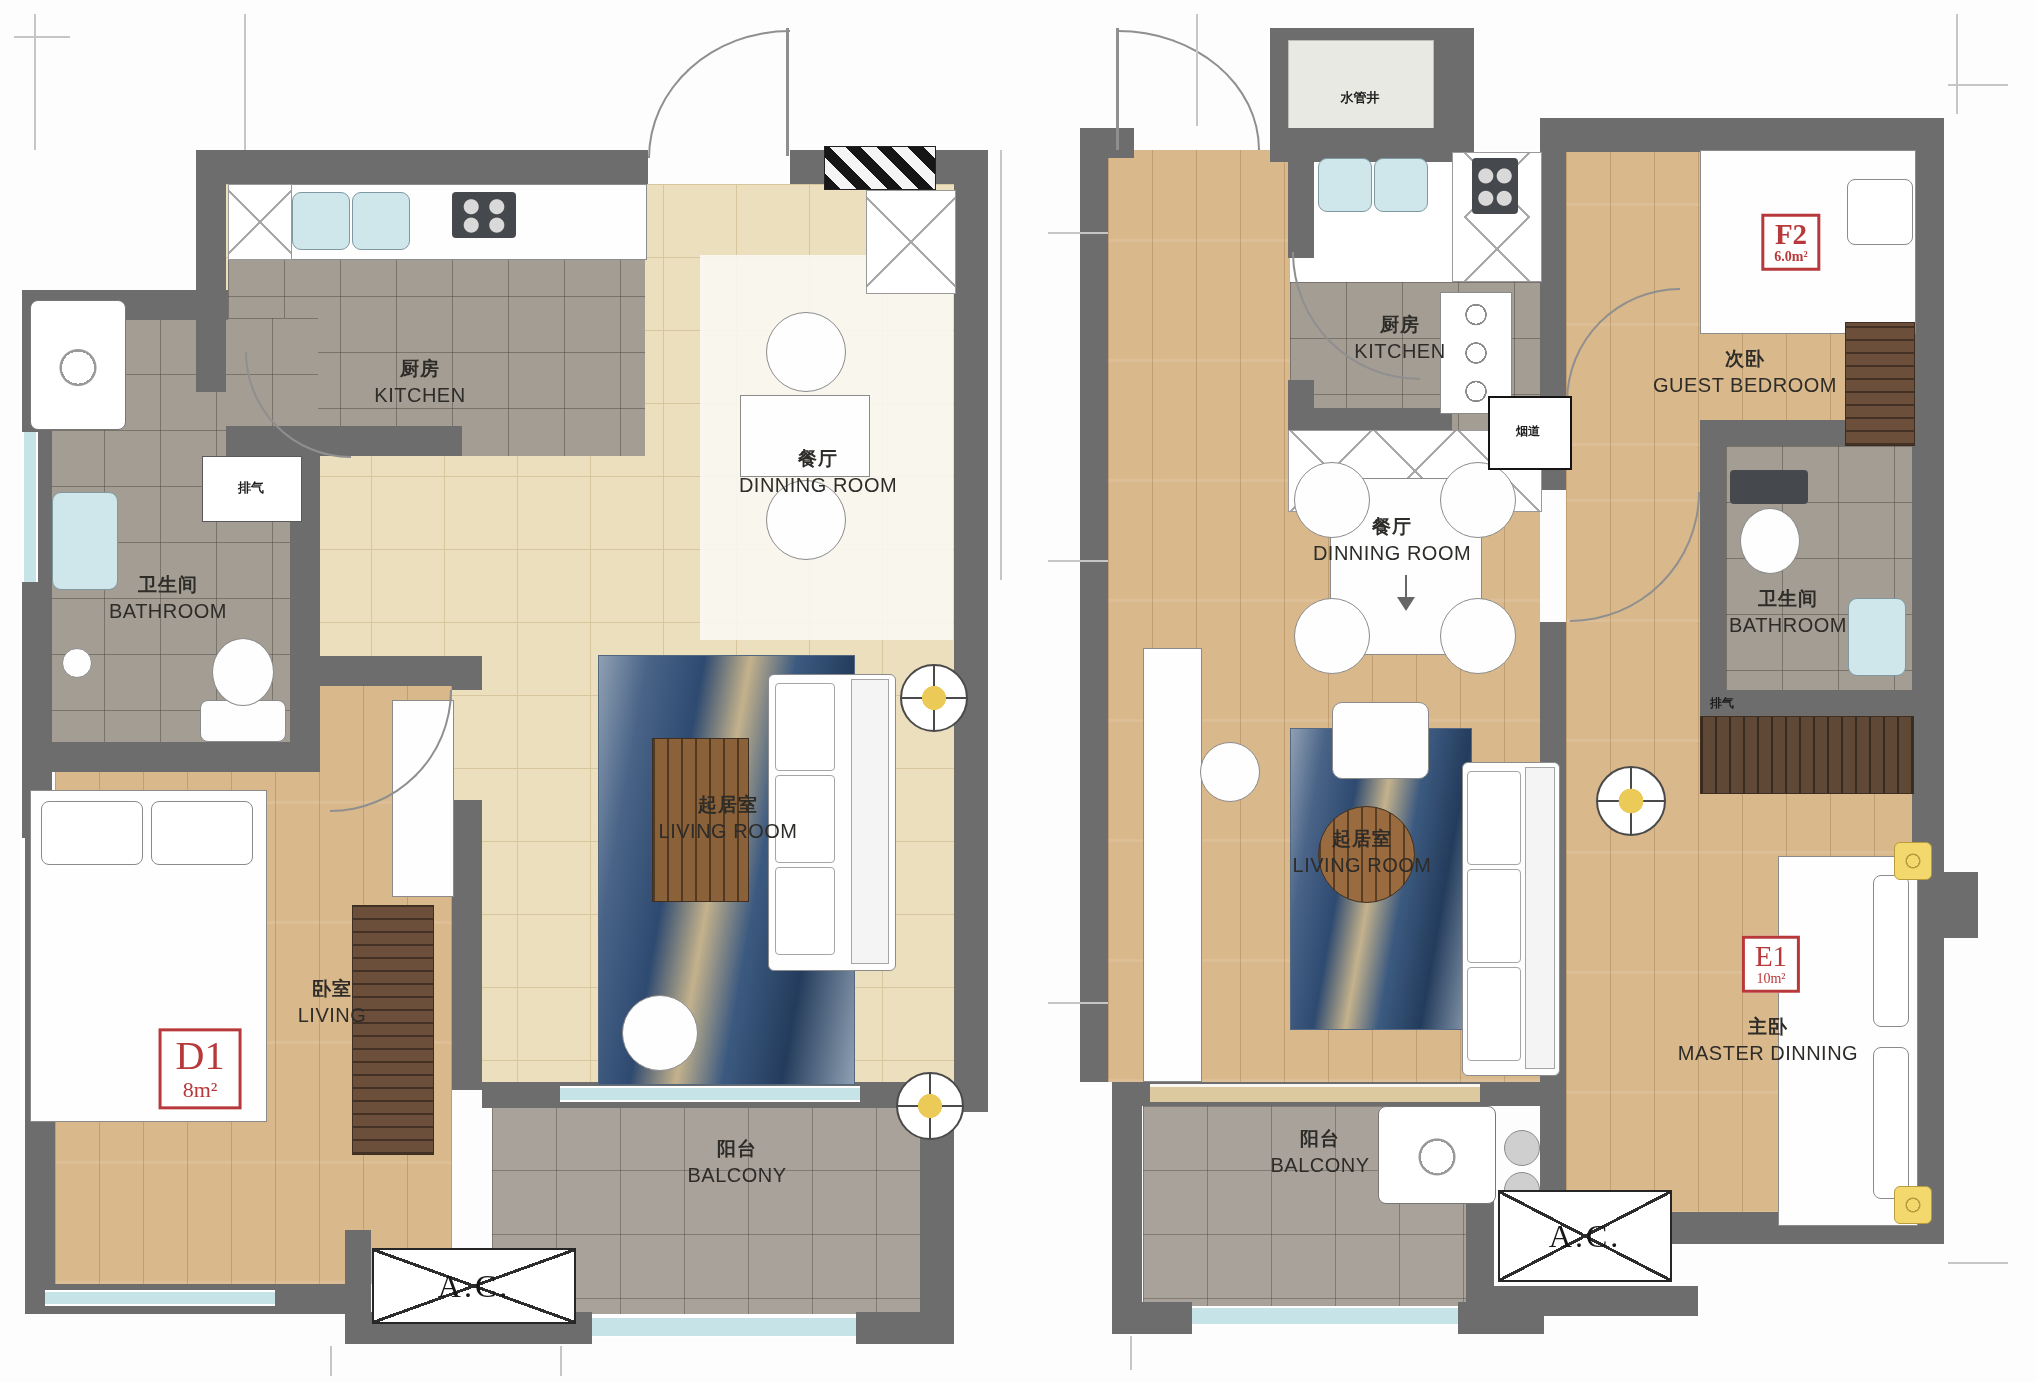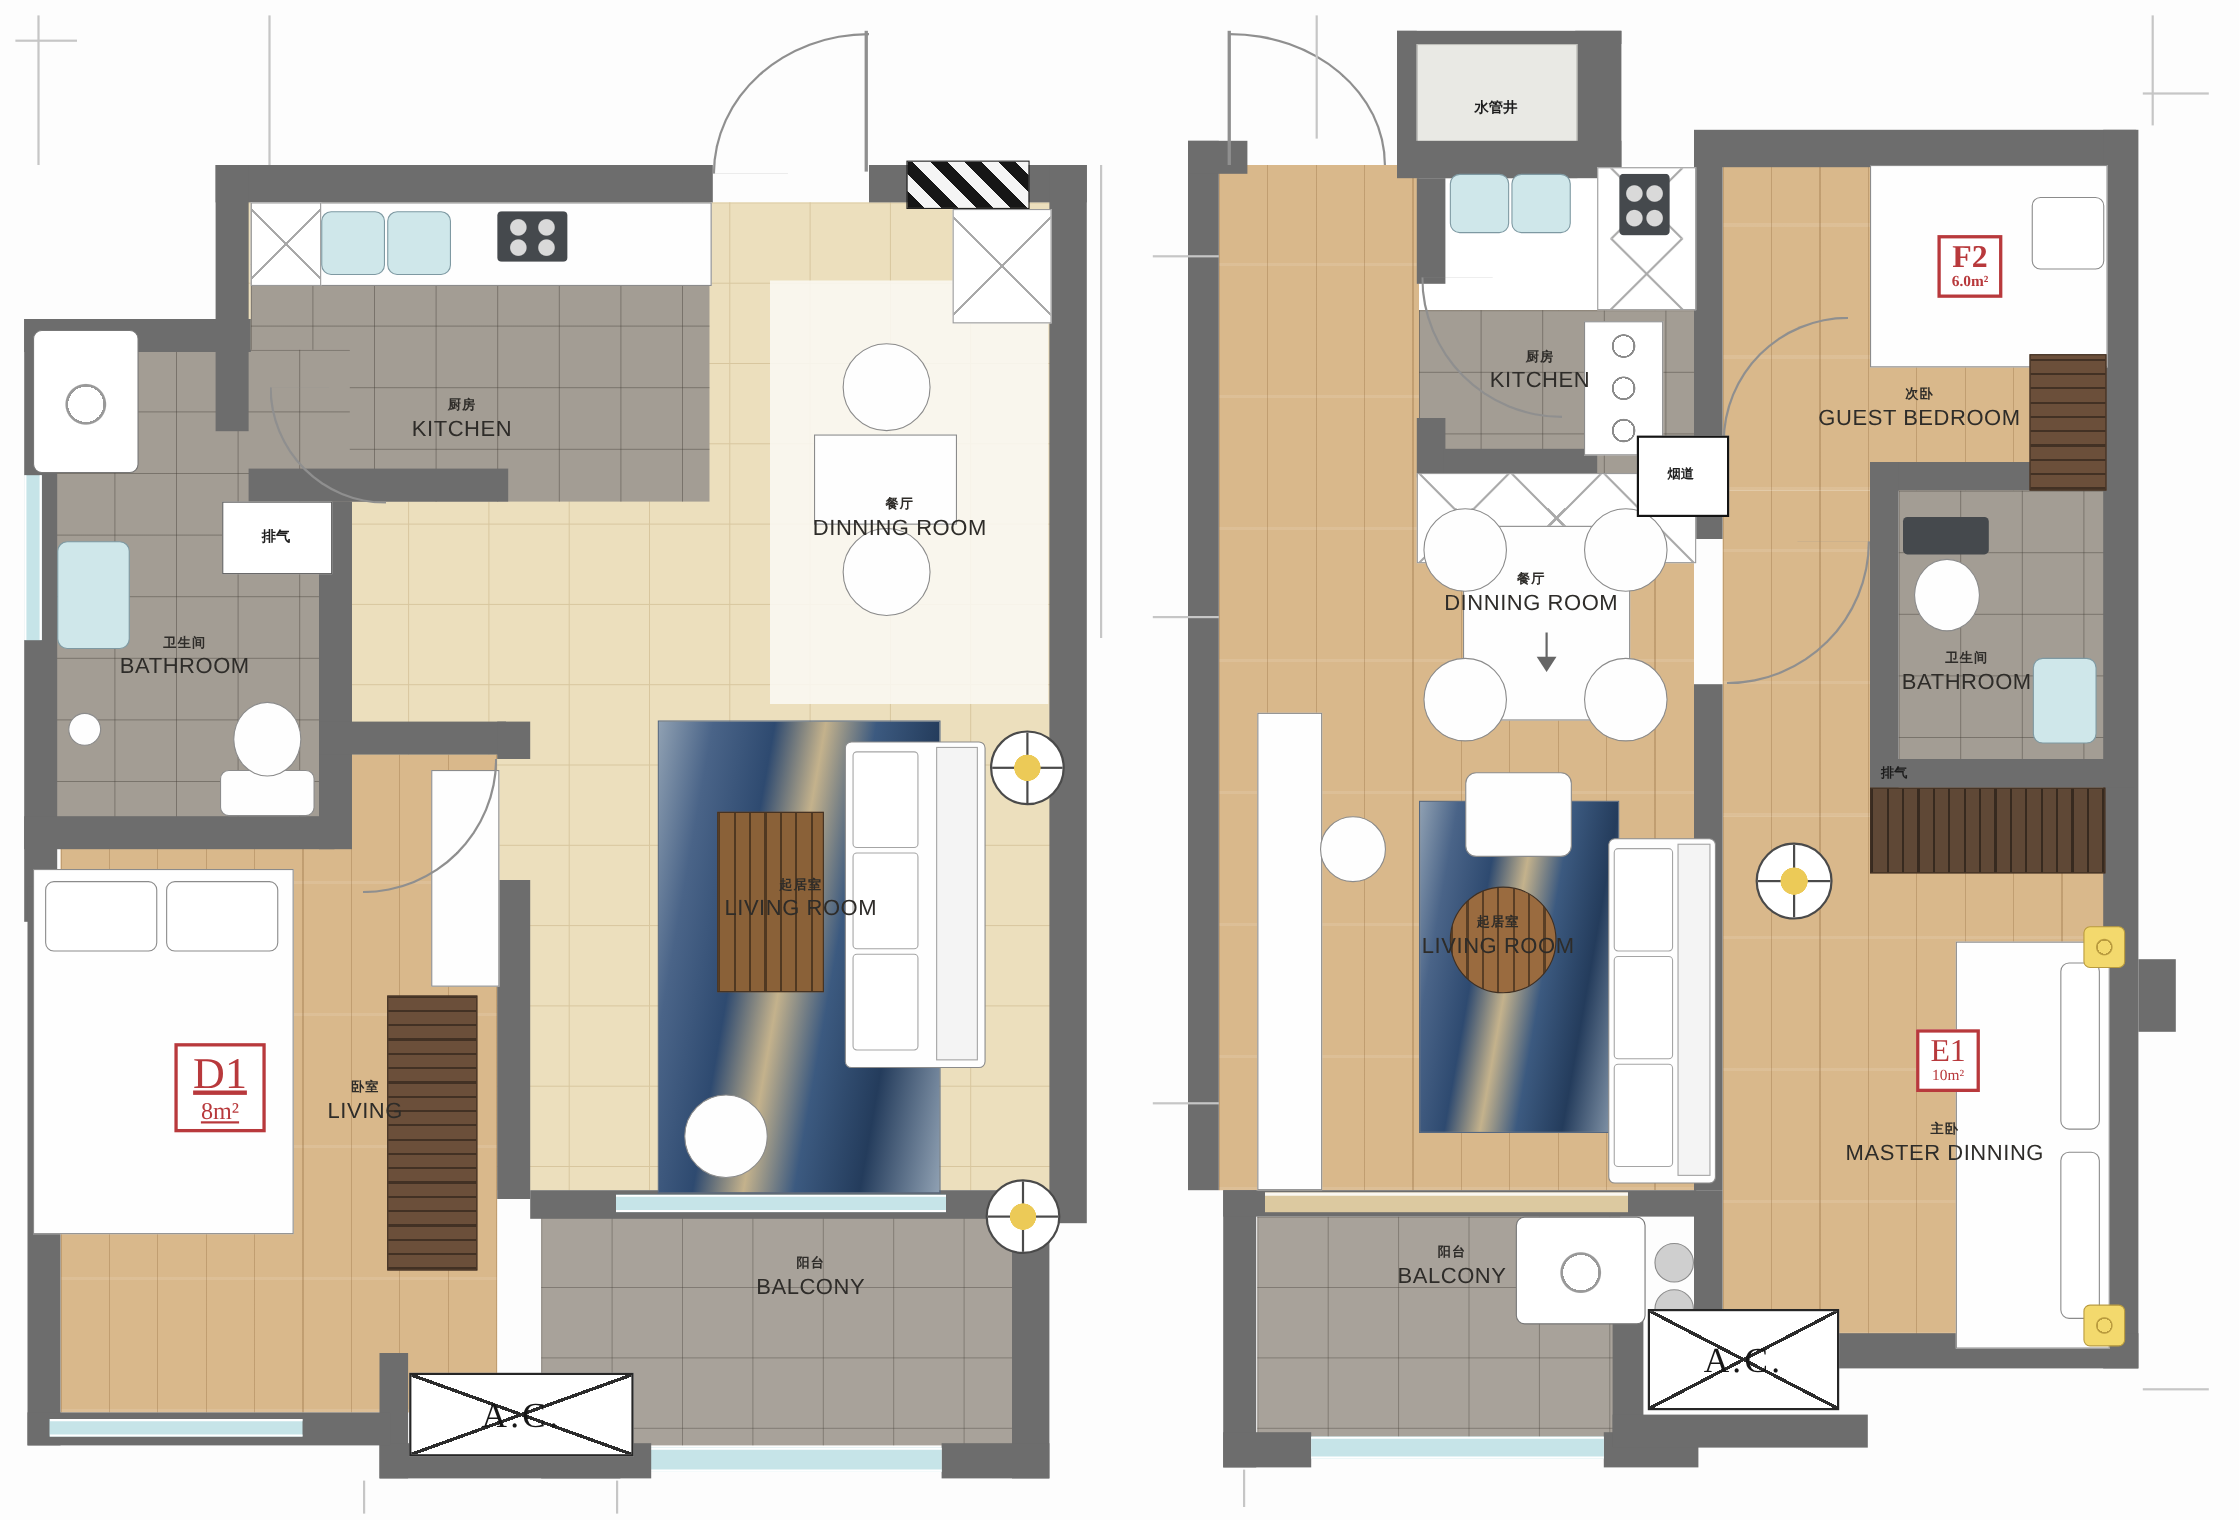--- a/index.html
+++ b/index.html
@@ -63,21 +63,21 @@
   .stripes{position:absolute;border:1.5px solid #222;
     background:repeating-linear-gradient(45deg,#161616 0 11px,#f5f5f5 11px 22px);}
   .pillow{position:absolute;background:#fff;border:1.5px solid #8b8b8b;border-radius:8px;}
   .cushion{position:absolute;background:#fff;border:1px solid #a5a5a5;border-radius:4px;}
   .backrest{position:absolute;background:#f4f4f4;border:1px solid #a5a5a5;}
   .tri-down{position:absolute;width:0;height:0;border-left:9px solid transparent;border-right:9px solid transparent;border-top:14px solid #666;}
   .stem{position:absolute;background:#666;}
 
   .room-label{position:absolute;transform:translate(-50%,-50%);text-align:center;color:#2e2c29;
     line-height:1.3;white-space:nowrap;z-index:6;}
-  .room-label .cn{display:block;font-size:12px;font-weight:700;letter-spacing:1px;}
+  .room-label .cn{display:block;font-size:19px;font-weight:700;letter-spacing:1px;}
   .room-label .en{display:block;font-size:20px;letter-spacing:.5px;}
   .mini-label{position:absolute;transform:translate(-50%,-50%);font-size:13px;font-weight:700;
     color:#1d1d1d;z-index:6;white-space:nowrap;}
   .unit-box{position:absolute;transform:translate(-50%,-50%);background:#fff;border:3px solid #b8393c;
     color:#b8393c;text-align:center;padding:4px 14px;z-index:7;font-family:"Liberation Serif",serif;}
   .unit-box .unit-code{display:block;font-size:40px;line-height:1.05;}
   .unit-box .unit-area{display:block;font-size:22px;line-height:1.15;}
   .unit-box.small{padding:2px 10px;}
   .unit-box.small .unit-code{font-size:29px;}
   .unit-box.small .unit-area{font-size:14px;}
@@ -190,21 +190,21 @@
     <span class="en">BATHROOM</span>
   </div>
   <div class="room-label" style="left:728px;top:818px;">
     <span class="cn">起居室</span>
     <span class="en">LIVING ROOM</span>
   </div>
   <div class="room-label" style="left:332px;top:1002px;">
     <span class="cn">卧室</span>
     <span class="en">LIVING</span>
   </div>
-  <div class="unit-box" style="left:200px;top:989px;text-decoration:underline;">
+  <div class="unit-box" style="left:200px;top:1069px;">
     <span class="unit-code">D1</span>
     <span class="unit-area">8m²</span>
   </div>
   <div class="room-label" style="left:737px;top:1162px;">
     <span class="cn">阳台</span>
     <span class="en">BALCONY</span>
   </div>
   <div class="acbox" style="left:372px;top:1248px;width:200px;height:72px;">
     <span>A.C.</span>
   </div>

